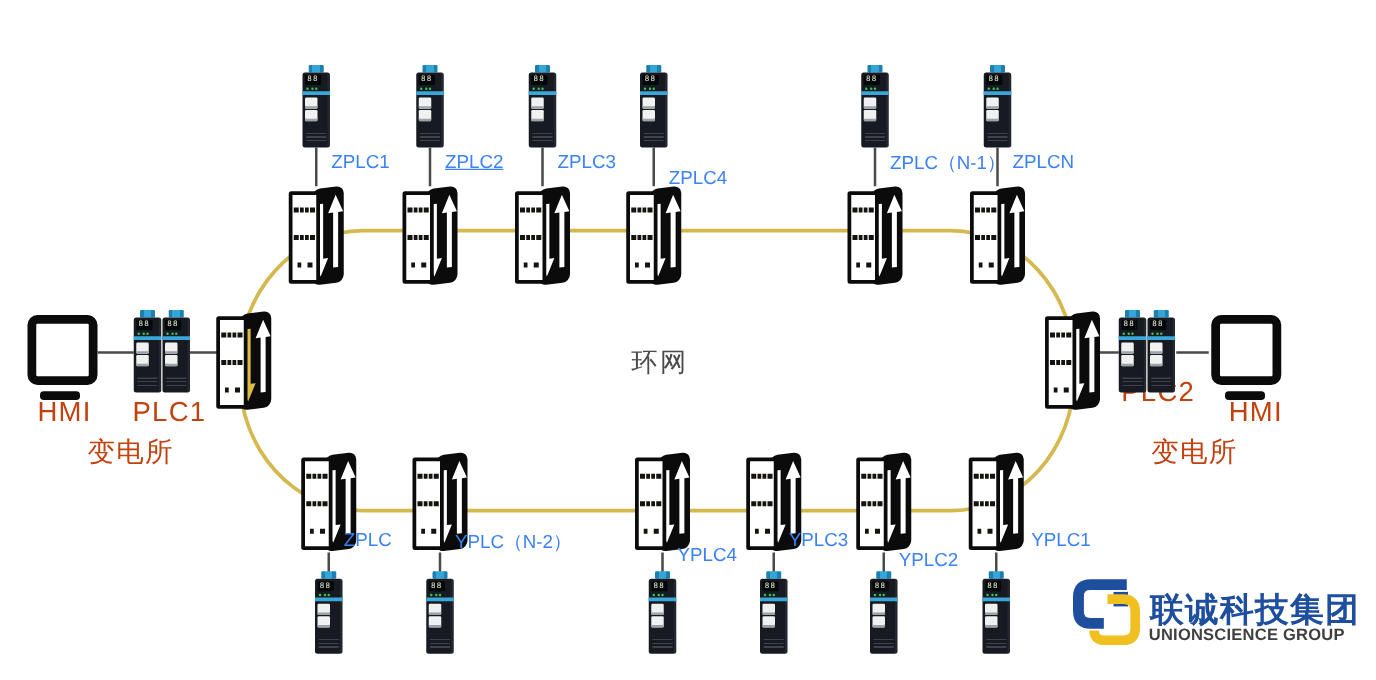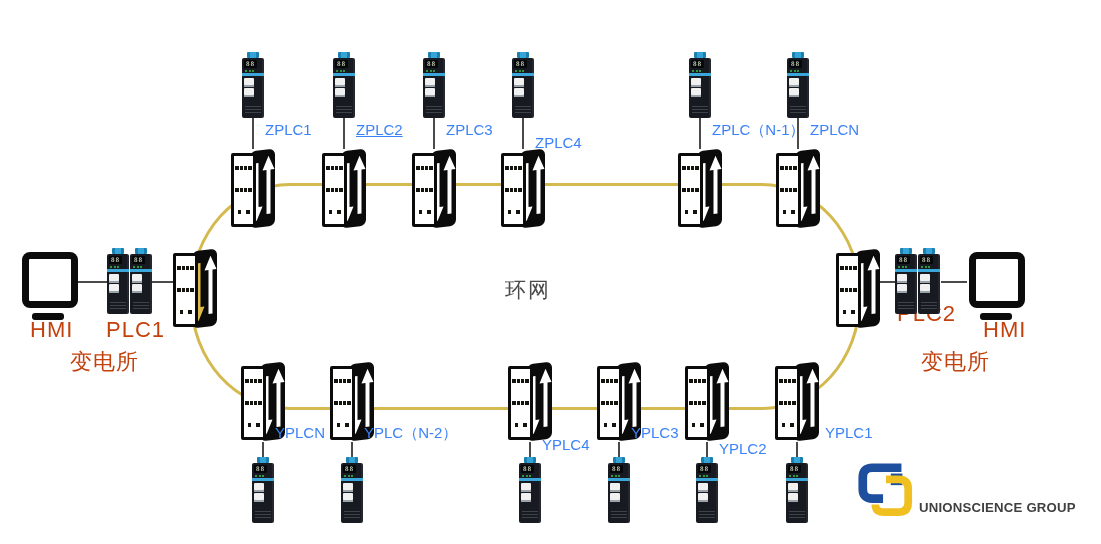--- a/index.html
+++ b/index.html
@@ -82,20 +82,21 @@
   <div class="hline" style="left:941px;top:281px;width:26px"></div>
   <div class="hmi-screen" style="left:969px;top:252px"></div>
   <div class="hmi-base" style="left:980px;top:313px"></div>
   <div class="sta-label" style="left:983px;top:317px">HMI</div>
 
   <svg class="logo-svg" width="58" height="60" viewBox="0 0 60 62">
     <path id="logo-blue-path" d="M 47 9 L 17 9 Q 7 9 7 19 L 7 31 Q 7 41 17 41 L 28 41" stroke="#1E4E9E" stroke-width="9" fill="none"></path>
     <rect id="logo-blue-rect" x="36" y="15" width="12" height="12" fill="#1E4E9E"></rect>
     <path id="logo-yellow-path" d="M 31 21 L 44 21 Q 54 21 54 31 L 54 45 Q 54 55 44 55 L 29 55 Q 20 55 20 47" stroke="#F0C020" stroke-width="8" fill="none"></path>
   </svg>
+  <div class="logo-zh">联诚科技集团</div>
   <div class="logo-en">UNIONSCIENCE GROUP</div>
 
 <div class="plc-device" style="left: 242px; top: 52px;">
       <div class="pd-conn"></div>
       <div class="pd-body">
         <div class="pd-disp">88</div>
         <div class="pd-leds">
           <i></i>
           <i></i>
           <i></i>
@@ -342,21 +343,21 @@
           <i></i>
           <i></i>
           <i></i>
         </div>
         <div class="pd-stripe"></div>
         <div class="pd-port pd-port1"></div>
         <div class="pd-port pd-port2"></div>
         <div class="pd-vents"></div>
       </div>
     </div>
-    <div class="node-label" style="left: 275px; top: 424px;">YPLCN</div>
+    <div class="node-label" style="left: 275px; top: 424px;">ZPLC</div>
     <div class="net-switch" style="left: 330px; top: 361px;">
       <div class="sw-side">
         <svg viewBox="0 0 25 76">
           <polygon points="4.5,12 8.5,12 8.5,56 12.5,56 6.5,70 0.5,56 4.5,56" fill="#ffffff"></polygon>
           <polygon points="18.5,6 24.5,20 20.5,20 20.5,64 16.5,64 16.5,20 12.5,20" fill="#ffffff"></polygon>
         </svg>
       </div>
       <div class="sw-front">
         <i></i>
         <i></i>

